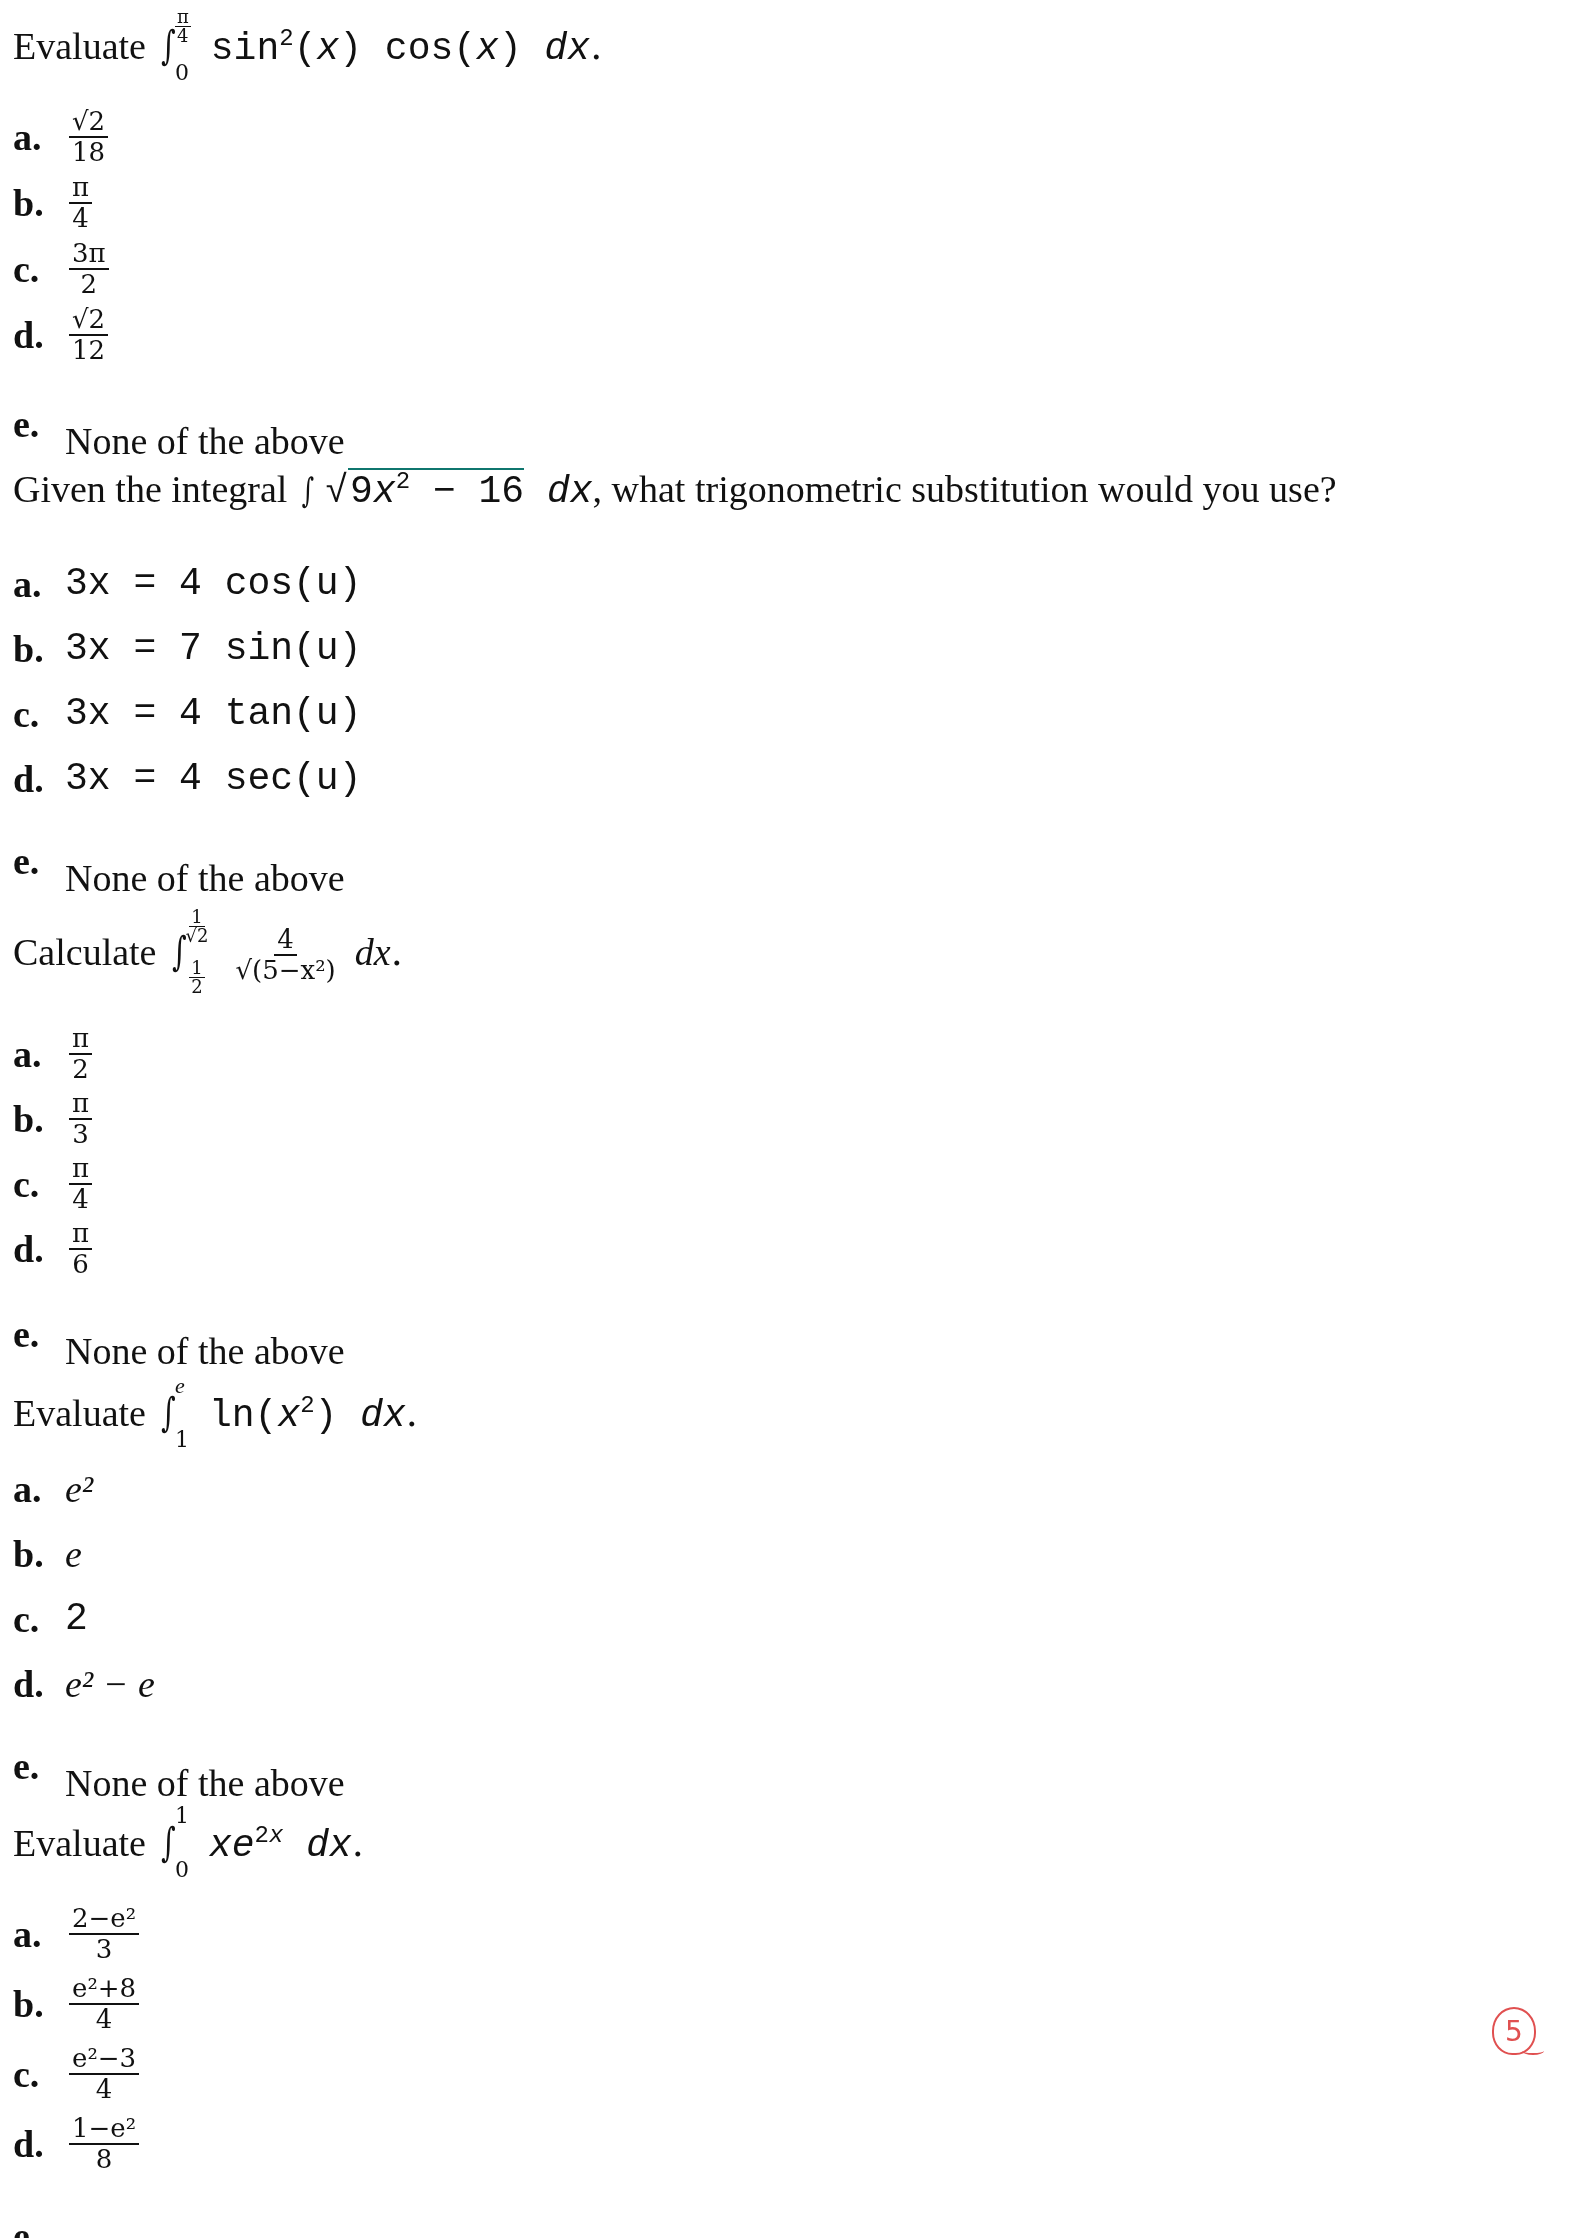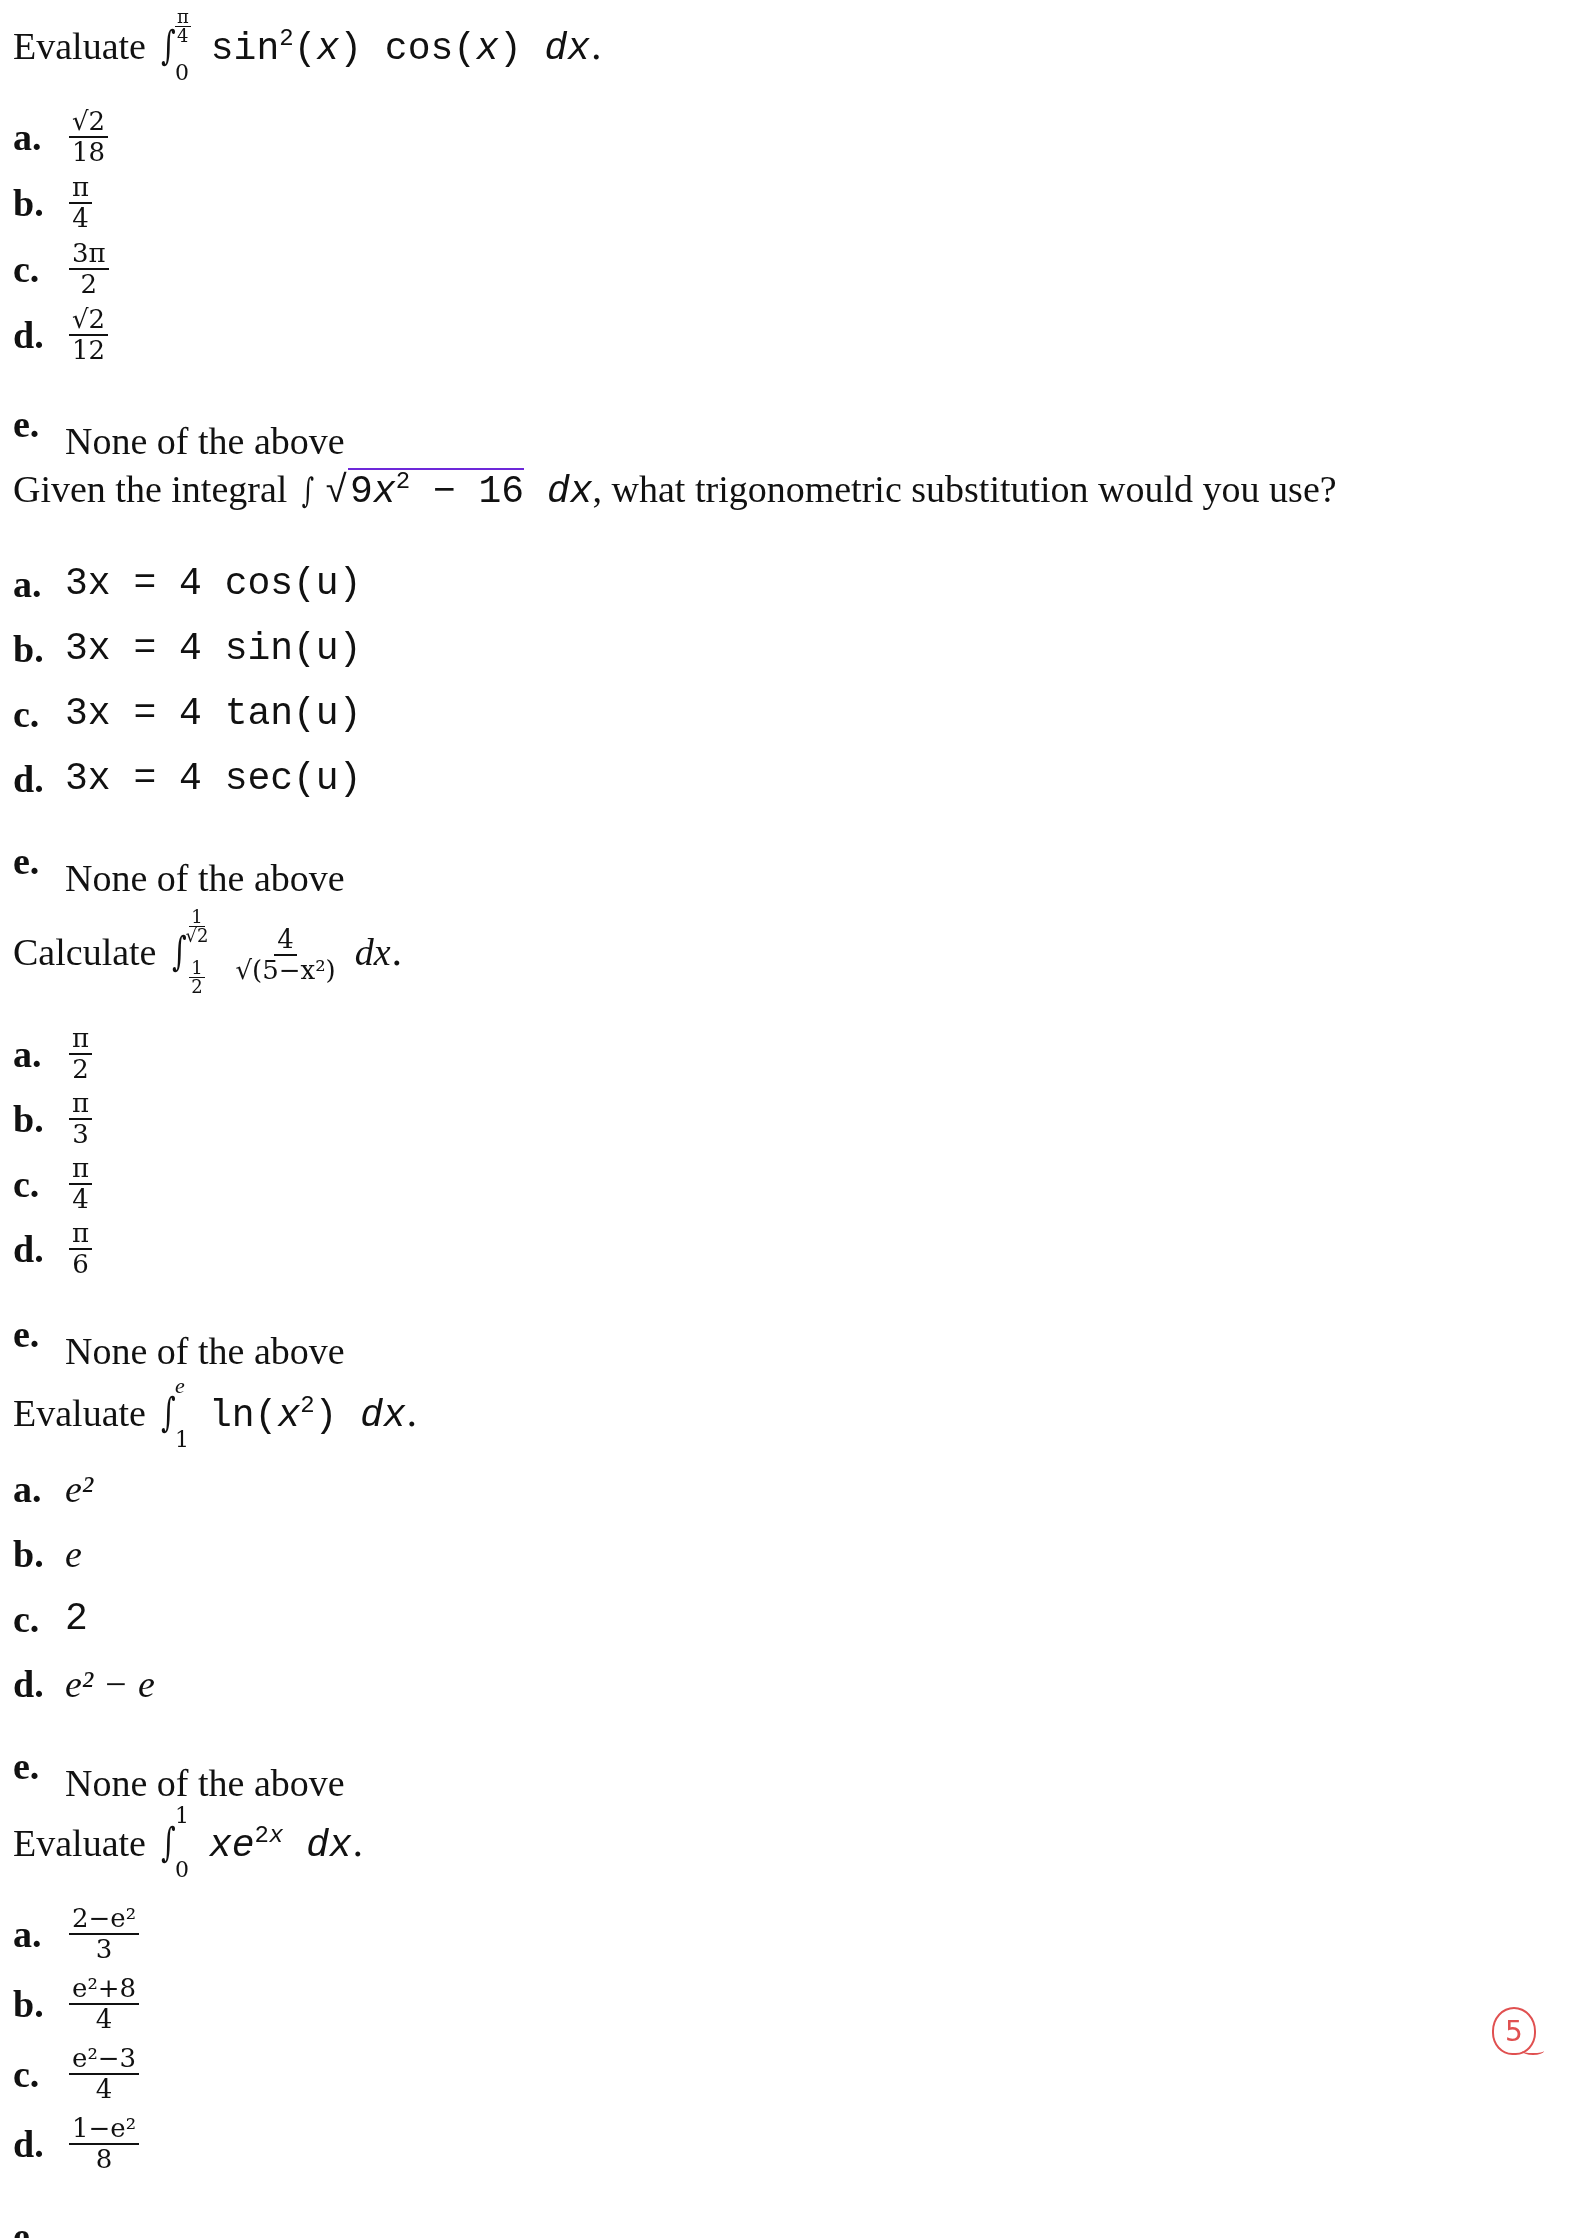--- a/index.html
+++ b/index.html
@@ -16,21 +16,21 @@
   .m { font-family: Liberation Mono, monospace; }
   .mi { font-style: italic; font-family: "Liberation Serif", serif; }
   .frac { display: inline-flex; flex-direction: column; align-items: center; vertical-align: middle; font-size: 26px; line-height: 1.05; margin: 0 4px; }
   .frac .num { padding: 0 3px 1px; border-bottom: 2px solid #111; }
   .frac .den { padding: 1px 3px 0; text-align: center; }
   .int { font-size: 40px; font-family: "DejaVu Serif", serif; display: inline-block; transform: scaleX(0.7); margin-right: -4px; }
   .lims { display: inline-flex; flex-direction: column; justify-content: space-between; vertical-align: middle; font-size: 22px; height: 62px; margin-right: 8px; position: relative; top: -4px; }
   .lims .up { position: relative; top: -6px; }
   .lims .lo { position: relative; top: 8px; }
   sup { font-size: 24px; }
-  .sqrt { border-top: 2px solid #6d28d9; padding-left: 2px; }
+  .sqrt { border-top: 2px solid #0f766e; padding-left: 2px; }
   .tiny-frac { display: inline-flex; flex-direction: column; align-items: center; font-size: 18px; line-height: 1; }
   .tiny-frac .num { border-bottom: 1.5px solid #111; padding: 0 2px; }
   .mark {
     position: absolute; left: 1492px; top: 2007px; width: 40px; height: 44px;
     border: 2.5px solid #e05050; border-radius: 50% 50% 46% 46%;
     color: #e05050; font-family: "DejaVu Sans", sans-serif; font-size: 28px;
     display: flex; align-items: center; justify-content: center;
   }
   .mark::after {
     content: ""; position: absolute; right: -10px; bottom: -2px; width: 22px; height: 6px;
@@ -90,21 +90,21 @@
   <span class="int" style="font-size:34px;">∫</span>
   <span class="m">√<span class="sqrt">9<i>x</i><sup>2</sup> − 16</span> <i>dx</i></span><span class="word">, what trigonometric substitution would you use?</span>
 </div>
 
 <div class="opt" style="top:565px;">
   <span class="lbl">a.</span>
   <span class="m">3x = 4 cos(u)</span>
 </div>
 <div class="opt" style="top:630px;">
   <span class="lbl">b.</span>
-  <span class="m">3x = 4 sin(u)</span>
+  <span class="m">3x = 7 sin(u)</span>
 </div>
 <div class="opt" style="top:695px;">
   <span class="lbl">c.</span>
   <span class="m">3x = 4 tan(u)</span>
 </div>
 <div class="opt" style="top:760px;">
   <span class="lbl">d.</span>
   <span class="m">3x = 4 sec(u)</span>
 </div>
 <div class="opt" style="top:825px;">

